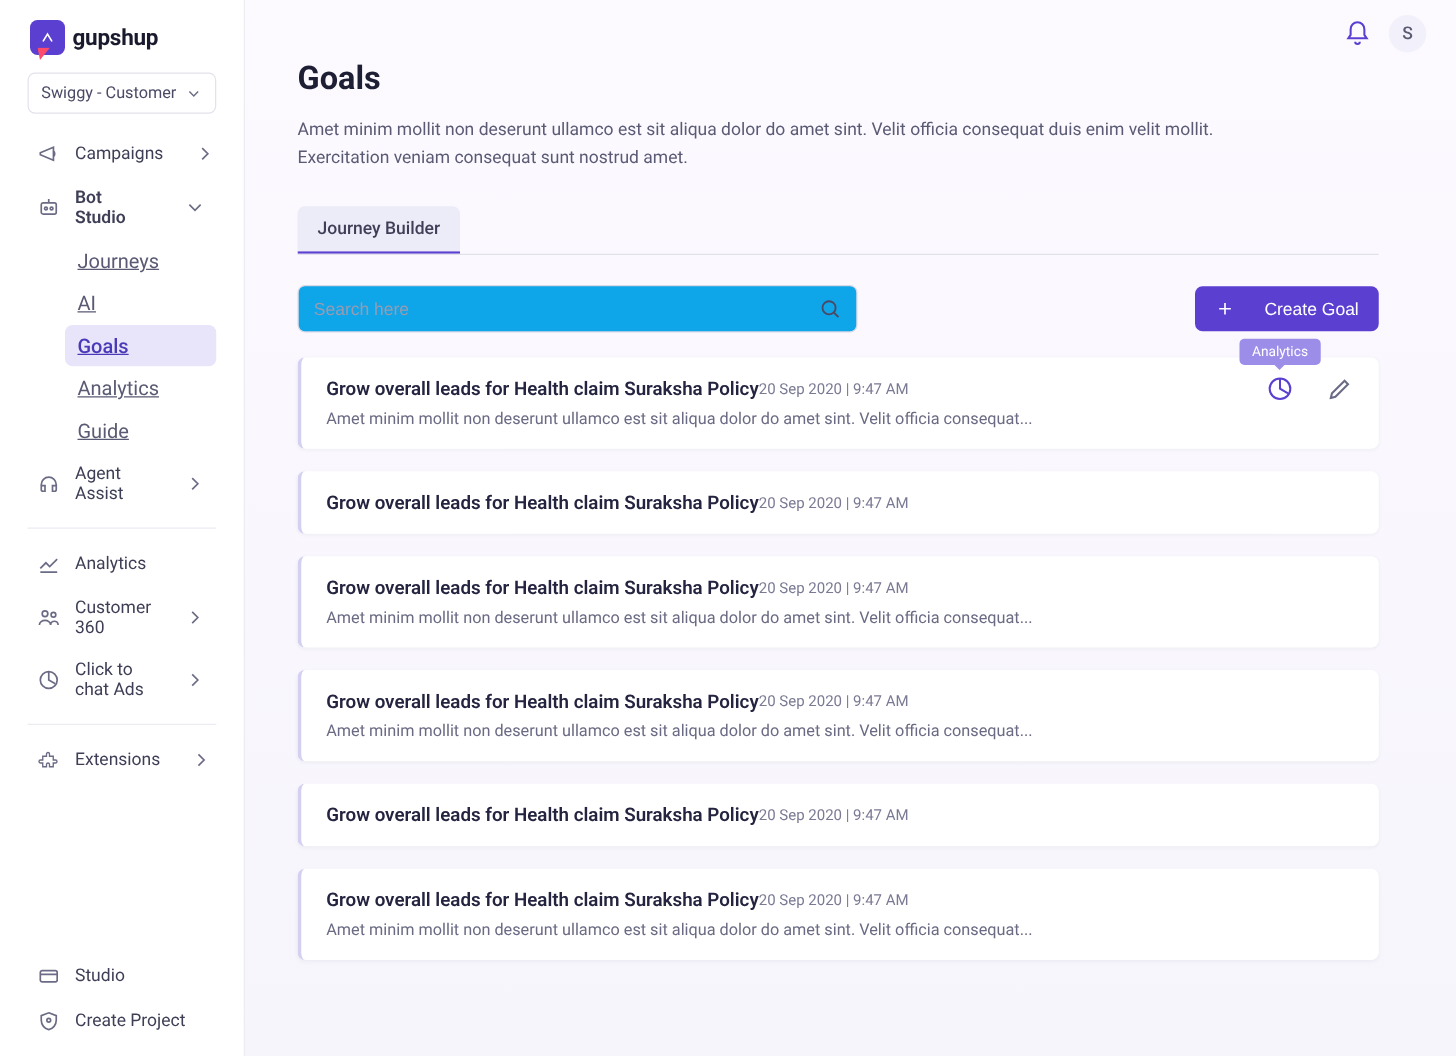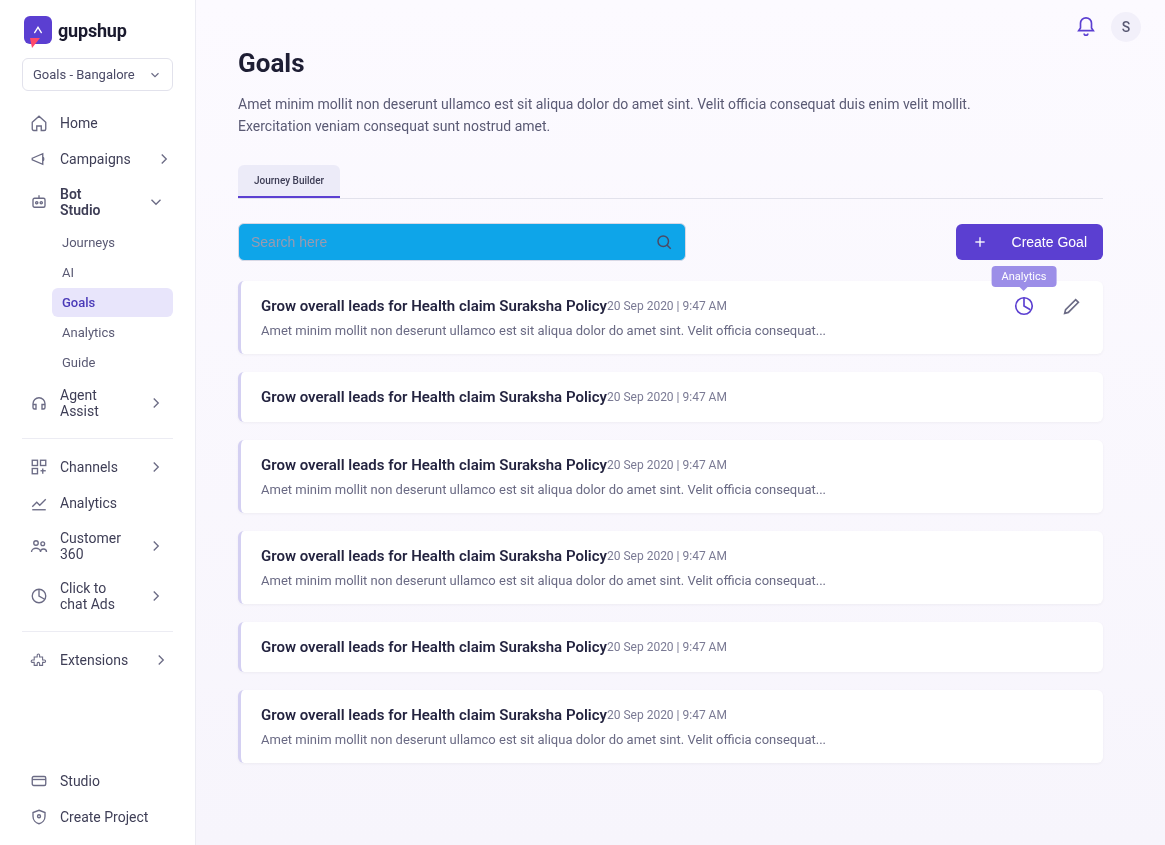--- a/index.html
+++ b/index.html
@@ -10,31 +10,31 @@
 .logo-mark::after { content:""; position:absolute; bottom:-4px; left:6px; width:10px; height:10px; background:#ff4a6b; clip-path: polygon(0 0, 100% 0, 20% 100%); }
 .logo-mark svg { width:16px; height:16px; }
 .logo-text { font-weight:700; font-size:18px; color:#1a1a2e; letter-spacing:-0.2px; }
 .org-select { margin: 0 10px 14px 10px; border:1px solid #e2e2ec; border-radius:6px; padding:8px 10px; display:flex; align-items:center; justify-content:space-between; font-size:13px; color:#4a4a66; cursor:pointer; }
 .nav-section { padding: 0 10px; }
 .nav-item { display:flex; align-items:center; gap:12px; padding:9px 8px; font-size:14px; color:#3e3e56; border-radius:6px; cursor:pointer; }
 .nav-item.bold { font-weight:600; }
 .nav-item .spacer { flex:1; }
 .nav-item svg, .nav-item .icon-slot { width:18px; height:18px; stroke:#6b6b85; fill:none; stroke-width:1.8; flex-shrink:0; }
 .sub-list { padding-left: 30px; }
-.sub-item { padding:7px 10px; font-size:13px; color:#5a5a74; border-radius:6px; cursor:pointer; margin: 1px 0; }
+.sub-item { padding:7px 10px; font-size:16px; color:#5a5a74; border-radius:6px; cursor:pointer; margin: 1px 0; text-decoration: underline; }
 .sub-item.active { background:#e8e5fb; color:#4a3ab8; font-weight:500; }
 .divider { height:1px; background:#ececf3; margin:10px 10px; }
 .main { flex:1; padding: 48px 62px 0 42px; overflow-y:auto; position:relative; }
 .topbar { position:absolute; top:12px; right:24px; display:flex; align-items:center; gap:14px; }
 .bell { width:22px; height:22px; stroke:#5b3fd1; fill:none; stroke-width:1.8; cursor:pointer; }
 .avatar { width:30px; height:30px; border-radius:50%; background:#f2f0fa; display:flex; align-items:center; justify-content:center; font-size:14px; color:#5a5a74; font-weight:500; cursor:pointer; }
 h1.page-title { font-size:26px; font-weight:700; color:#1e1e34; margin-bottom:16px; }
 .page-desc { font-size:14px; color:#5a5a74; line-height:1.55; max-width:780px; margin-bottom:28px; }
 .tabs { border-bottom:1px solid #e2e2ec; display:flex; }
-.tab { padding:10px 16px; font-size:10px; color:#3e3e56; border-radius:6px 6px 0 0; cursor:pointer;text-align:right; }
+.tab { padding:10px 16px; font-size:14px; color:#3e3e56; border-radius:6px 6px 0 0; cursor:pointer;text-align:right; }
 .tab.active { background:#ecebf8; border-bottom:2px solid #5b3fd1; font-weight:500; }
 .toolbar { display:flex; justify-content:space-between; align-items:center; margin:24px 0 20px 0; gap:16px; }
 .search-box { flex:0 0 448px; border:1px solid #d8d8e5; border-radius:6px; padding:9px 12px; display:flex; align-items:center; background:#0ea5e9; }
 .search-box input { border:none; outline:none; flex:1; font-size:14px; color:#3e3e56; background:transparent; }
 .search-box input::placeholder { color:#9a9ab0; }
 .search-box svg { width:18px; height:18px; stroke:#4a4a66; fill:none; stroke-width:2; }
 .create-btn { background:#5b3fd1; color:#fff; border:none; border-radius:6px; padding:10px 16px; font-size:14px; font-weight:500; display:flex; align-items:center; gap:24px; cursor:pointer; }
 .create-btn svg { width:16px; height:16px; stroke:#fff; stroke-width:2; }
 .goal-list { display:flex; flex-direction:column; gap:18px; padding-bottom:40px; }
 .goal-card { background:#fff; border-radius:6px; border-left:3px solid #d4d0f2; padding:16px 20px; box-shadow:0 1px 3px rgba(30,30,60,0.05); position:relative; }
@@ -57,33 +57,27 @@
   <div class="logo-row">
     <div class="logo-mark">
       <svg viewBox="0 0 24 24">
           <path d="M7 16l5-8 5 8" stroke="#fff" stroke-width="2" fill="none" stroke-linecap="round"></path>
         </svg>
     </div>
     <span class="logo-text">gupshup</span>
   </div>
 
   <div class="org-select">
-    <span>Goals - Bangalore</span>
+    <span>Swiggy - Customer</span>
     <svg class="chev" viewBox="0 0 24 24">
         <polyline points="6 9 12 15 18 9"></polyline>
       </svg>
   </div>
 
   <div class="nav-section">
-    <div class="nav-item">
-      <svg viewBox="0 0 24 24">
-          <path d="M3 11l9-8 9 8v9a2 2 0 0 1-2 2h-4v-6h-6v6H5a2 2 0 0 1-2-2z"></path>
-        </svg>
-      <span>Home</span>
-    </div>
     <div class="nav-item">
       <svg viewBox="0 0 24 24">
           <path d="M3 11l14-6v14L3 13zM17 9a4 4 0 0 1 0 6"></path>
         </svg>
       <span>Campaigns</span>
       <span class="spacer"></span>
       <svg class="chev" viewBox="0 0 24 24">
           <polyline points="9 6 15 12 9 18"></polyline>
         </svg>
     </div>
@@ -115,34 +109,20 @@
       <span class="spacer"></span>
       <svg class="chev" viewBox="0 0 24 24">
           <polyline points="9 6 15 12 9 18"></polyline>
         </svg>
     </div>
   </div>
 
   <div class="divider"></div>
 
   <div class="nav-section">
-    <div class="nav-item">
-      <svg viewBox="0 0 24 24">
-          <rect x="3" y="3" width="7" height="7"></rect>
-          <rect x="14" y="3" width="7" height="7"></rect>
-          <rect x="3" y="14" width="7" height="7"></rect>
-          <line x1="17" y1="14" x2="17" y2="21"></line>
-          <line x1="14" y1="17" x2="21" y2="17"></line>
-        </svg>
-      <span>Channels</span>
-      <span class="spacer"></span>
-      <svg class="chev" viewBox="0 0 24 24">
-          <polyline points="9 6 15 12 9 18"></polyline>
-        </svg>
-    </div>
     <div class="nav-item">
       <svg viewBox="0 0 24 24">
           <polyline points="3 17 9 11 13 15 21 7"></polyline>
           <polyline points="3 21 21 21"></polyline>
         </svg>
       <span>Analytics</span>
     </div>
     <div class="nav-item">
       <svg viewBox="0 0 24 24">
           <circle cx="8" cy="8" r="3"></circle>

